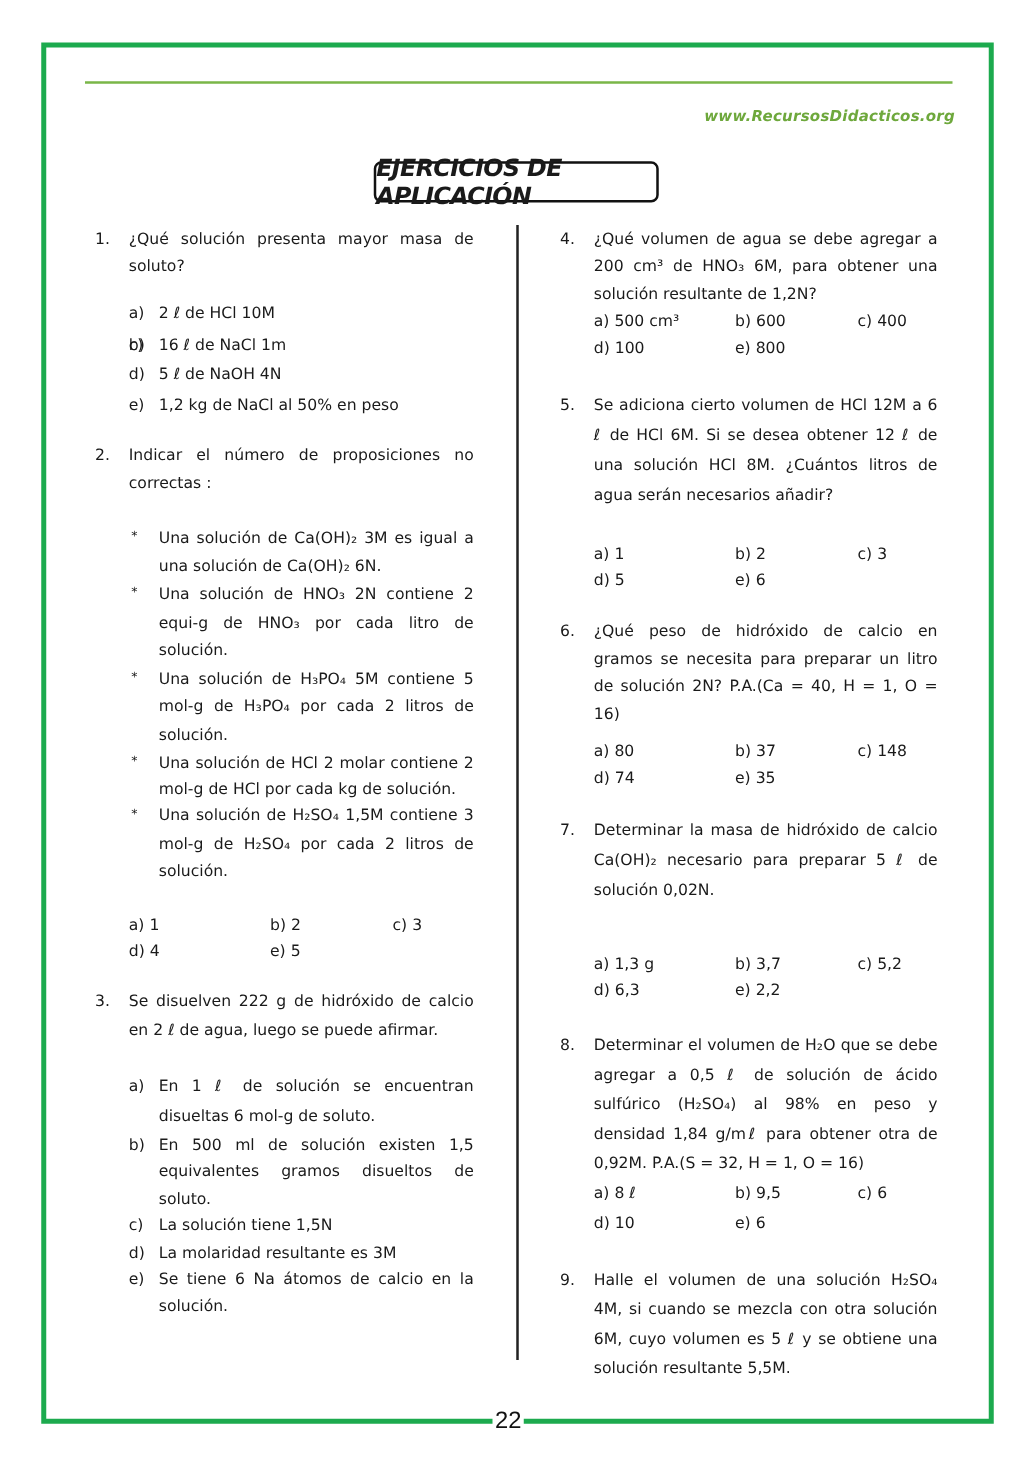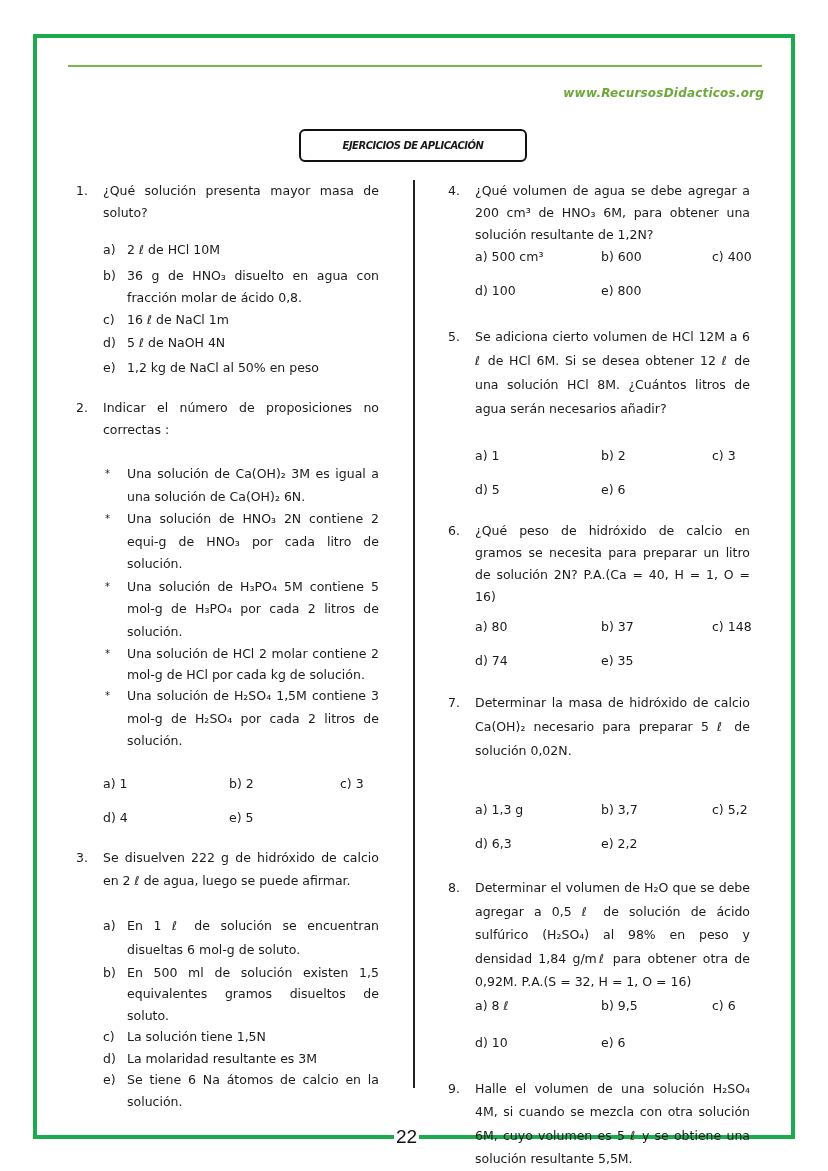--- a/index.html
+++ b/index.html
@@ -5,54 +5,54 @@
   html, body { margin:0; padding:0; background:#ffffff; }
   body { width:828px; height:1171px; position:relative; overflow:hidden;
          font-family:"DejaVu Sans", sans-serif; color:#1a1a1a; }
   .frame { position:absolute; left:33px; top:34px; width:754px; height:1097px;
            border:4px solid #1caa4e; }
   .site { position:absolute; right:64px; top:42px; font-size:12px; font-style:italic;
           font-weight:bold; color:#6ea83c; letter-spacing:0.2px;margin-top:44px; }
   .hline { position:absolute; left:68px; top:65px; width:694px; height:2px; background:#7ab648; }
   .title-box { position:absolute; left:299px; top:129px; width:224px; height:29px;
                border:2px solid #111; border-radius:6px; display:flex; align-items:center;
-               justify-content:center; font-size:10px; font-weight:bold; font-style:italic;
+               justify-content:center; font-size:19px; font-weight:bold; font-style:italic;
                letter-spacing:-0.5px; text-transform:uppercase; }
   .divider { position:absolute; left:413px; top:180px; width:1.5px; height:908px; background:#222; }
   .pagenum { position:absolute; left:394px; top:1126px; font-size:19px; font-family:"Liberation Sans", sans-serif;
              background:#fff; padding:0 2px; color:#111; }
   .col { position:absolute; font-size:12.5px; line-height:22px; }
   .col.left { left:76px; top:180px; width:303px; }
   .col.right { left:448px; top:180px; width:302px; }
   .q { position:relative; padding-left:27px; text-align:justify; }
   .q .num { position:absolute; left:0; top:0; }
   .items { margin-top:14px; padding-left:0; }
   .item { position:relative; padding-left:51px; text-align:justify; line-height:21.5px; }
   .item .lbl { position:absolute; left:27px; top:0; }
   .bul { position:relative; padding-left:51px; text-align:justify; line-height:22.5px; }
   .bul .star { position:absolute; left:29px; top:0; font-size:10px; }
-  .opts { display:grid; grid-template-columns:113px 98px 100px; padding-left:27px; line-height:21px;gap:13px; }
+  .opts { display:grid; grid-template-columns:113px 98px 100px; padding-left:27px; line-height:21px; }
 </style>
 </head>
 <body>
 
 <div class="frame"></div>
 <div class="site">www.RecursosDidacticos.org</div>
 <div class="hline"></div>
 <div class="title-box">EJERCICIOS DE APLICACIÓN</div>
 <div class="divider"></div>
 
 <div class="col left">
   <div class="q">
     <span class="num">1.</span>
     <span>¿Qué solución presenta mayor masa de soluto?</span>
   </div>
   <div class="items" style="margin-top:14px;">
     <div class="item" style="line-height:24px"><span class="lbl">a)</span><span>2 ℓ de HCl 10M</span></div>
-    <div class="item" style="line-height:22px;margin-top:3px"><span class="lbl">b)</span><span>36 g de HNO₃ disuelto en agua con fracción molar de ácido 0,8.</span></div>
+    <div class="item" style="line-height:22px;margin-top:3px"><span class="lbl">b)</span></div>
     <div class="item" style="line-height:22px"><span class="lbl">c)</span><span>16 ℓ de NaCl 1m</span></div>
     <div class="item" style="line-height:24px"><span class="lbl">d)</span><span>5 ℓ de NaOH 4N</span></div>
     <div class="item" style="line-height:26px"><span class="lbl">e)</span><span>1,2 kg de NaCl al 50% en peso</span></div>
   </div>
 
   <div class="q" style="margin-top:16px">
     <span class="num">2.</span>
     <span>Indicar el número de proposiciones no correctas :</span>
   </div>
   <div style="margin-top:22px">

